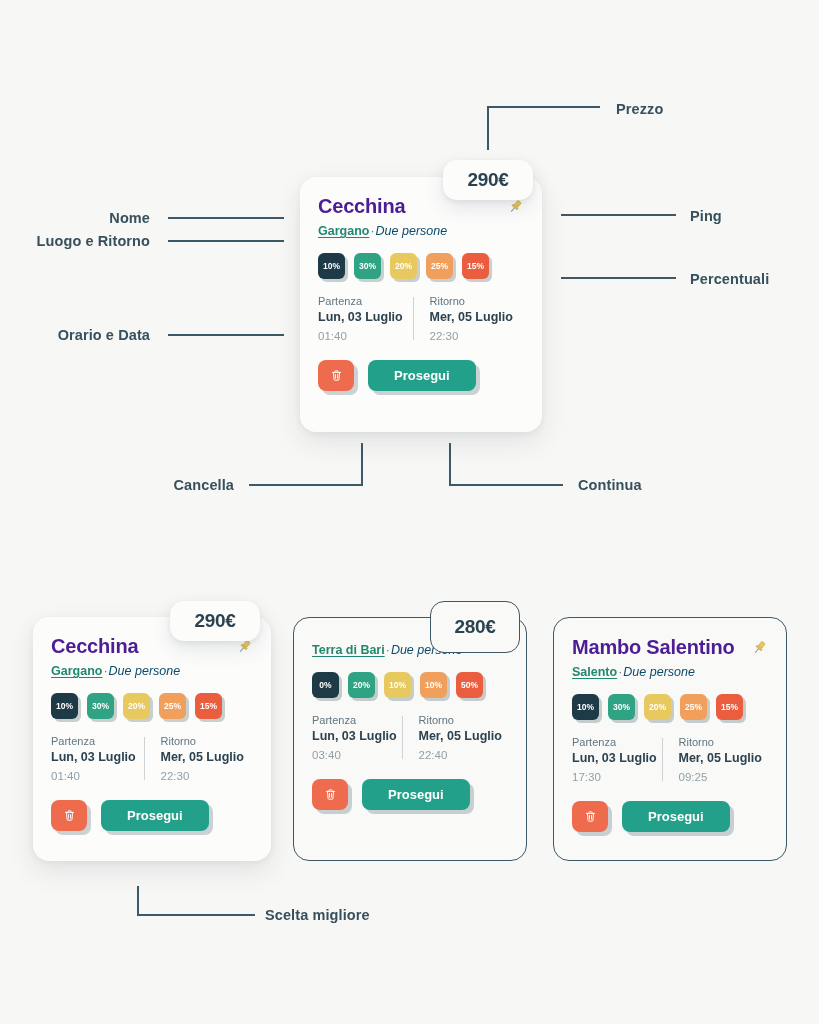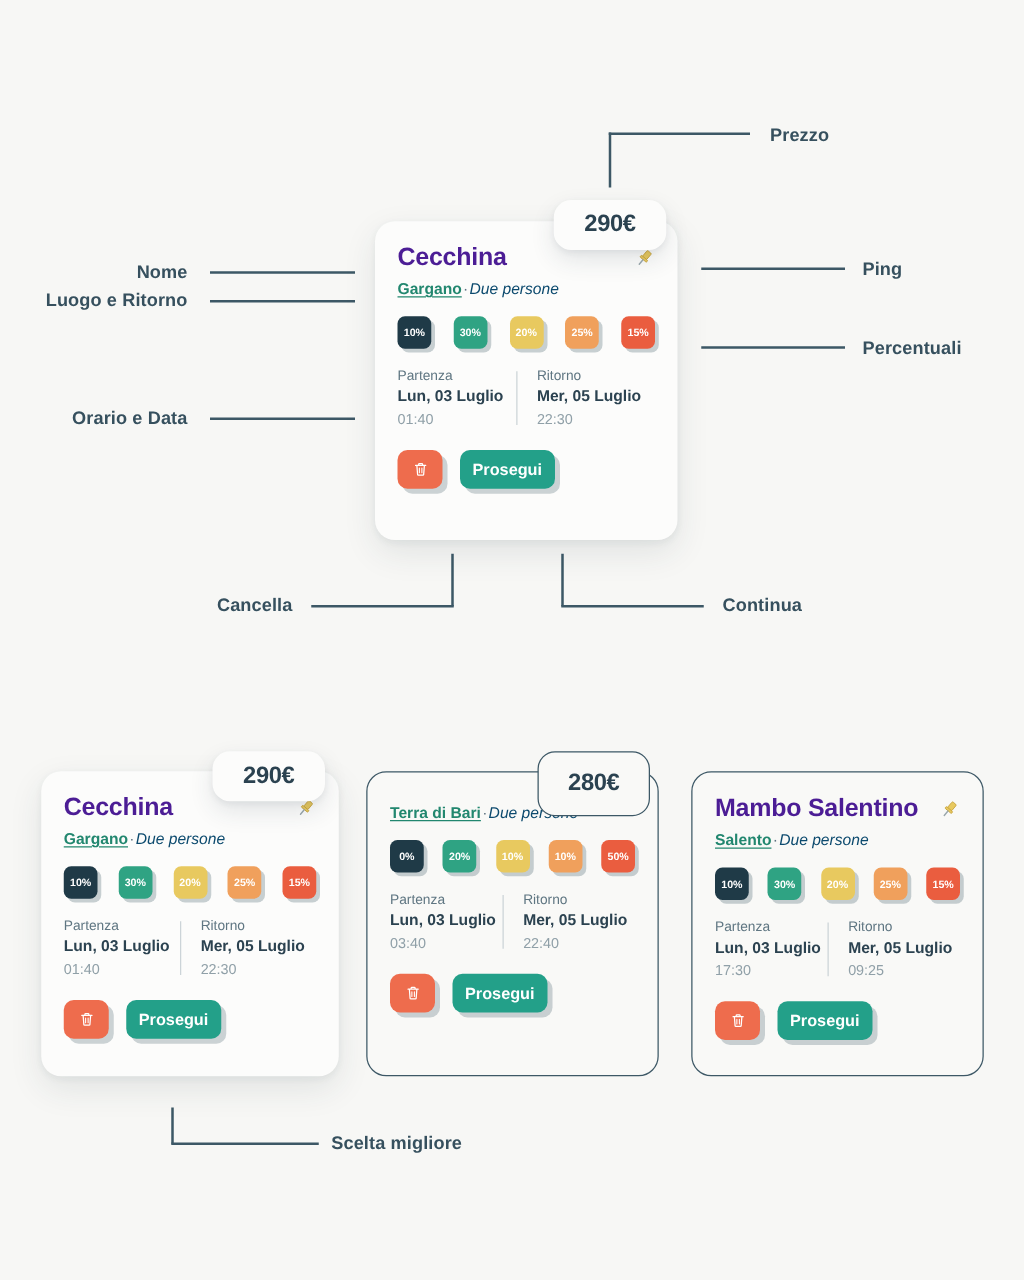--- a/index.html
+++ b/index.html
@@ -81,21 +81,20 @@
     text-underline-offset: 2px;
   }
   .card-sub .sep { color: #5d7280; padding: 0 1px; }
   .card-sub .people { font-style: italic; color: #0c4a6e; }
 
   
   .badges {
     margin-top: 14px;
     display: flex;
     gap: 9px;
-    justify-content: space-between;
   }
   .badge {
     width: 27px;
     height: 26px;
     border-radius: 6px;
     display: flex;
     align-items: center;
     justify-content: center;
     font-size: 8.5px;
     font-weight: 700;
@@ -147,21 +146,21 @@
     background: #ee6c4d;
     border: none;
     display: flex;
     align-items: center;
     justify-content: center;
     box-shadow: 4px 4px 0 rgba(61,88,102,0.26);
     cursor: pointer;
   }
   .btn-continue {
     height: 31px;
-    padding: 0 10px;
+    padding: 0 26px;
     border-radius: 8px;
     background: #23a089;
     border: none;
     color: #ffffff;
     font-family: "Liberation Sans", sans-serif;
     font-size: 13px;
     font-weight: 700;
     box-shadow: 4px 4px 0 rgba(61,88,102,0.26);
     cursor: pointer;
     white-space: nowrap;

